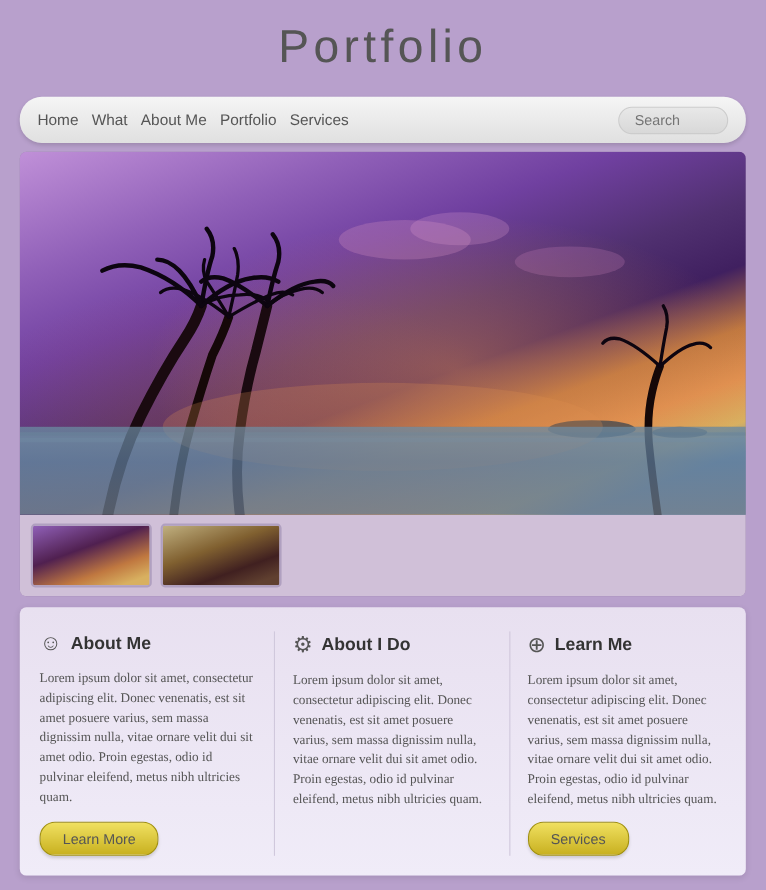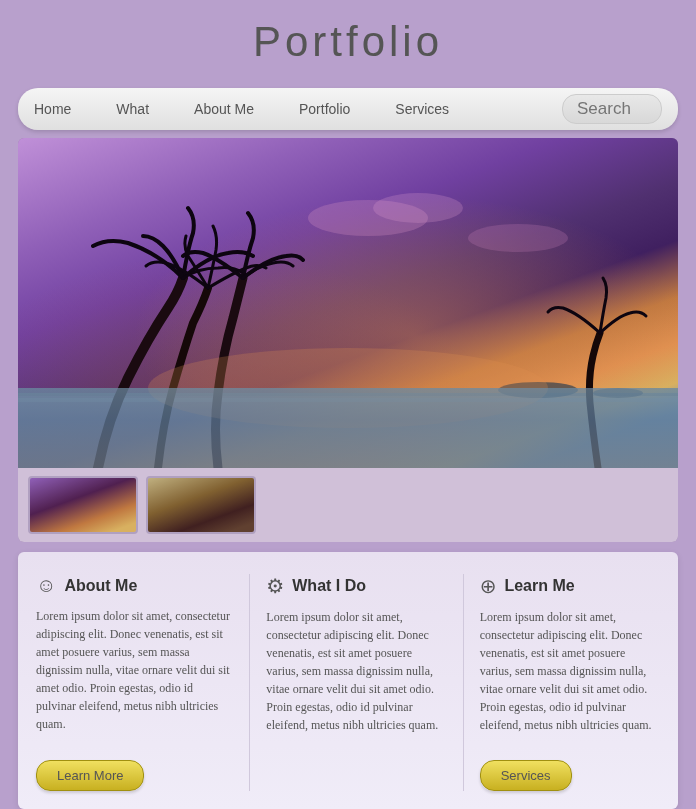--- a/index.html
+++ b/index.html
@@ -33,36 +33,36 @@
       margin: 8px 18px;
       padding: 0 16px;
       display: flex;
       align-items: center;
       height: 42px;
       box-shadow: 0 2px 4px rgba(0,0,0,0.15);
     }
     .nav-links {
       display: flex;
       flex: 1;
-      gap: 45px;
+      gap: 12px;
       align-items: flex-start;
     }
     .nav-link {
       text-decoration: none;
       color: #555;
       font-size: 14px;
       font-family: Arial, sans-serif;
       cursor: pointer;
     }
     .search-box {
       background: linear-gradient(to bottom, #e8e8e8, #d8d8d8);
       border: 1px solid #ccc;
       border-radius: 14px;
       padding: 4px 14px;
-      font-size: 17px;
+      font-size: 13px;
       color: #888;
       width: 100px;
       outline: none;
       font-family: Arial, sans-serif;
     }
 
     
     #hero-container {
       margin: 8px 18px 0 18px;
       background: #9980aa;
@@ -169,21 +169,21 @@
       color: #333;
       font-family: Arial, sans-serif;
     }
     .col-text {
       font-size: 12px;
       color: #555;
       line-height: 1.5;
       flex: 1;
     }
     .col-btn {
-      margin-top: 26px;
+      margin-top: 12px;
       align-self: flex-start;
       background: linear-gradient(to bottom, #f0e060, #c8b020);
       border: 1px solid #a09010;
       border-radius: 14px;
       padding: 7px 20px;
       font-size: 13px;
       color: #555;
       cursor: pointer;
       font-family: Arial, sans-serif;
       box-shadow: 0 2px 3px rgba(0,0,0,0.15);
@@ -285,21 +285,21 @@
         <span class="col-icon">☺</span>
         <span class="col-title">About Me</span>
       </div>
       <p class="col-text">Lorem ipsum dolor sit amet, consectetur adipiscing elit. Donec venenatis, est sit amet posuere varius, sem massa dignissim nulla, vitae ornare velit dui sit amet odio. Proin egestas, odio id pulvinar eleifend, metus nibh ultricies quam.</p>
       <button class="col-btn">Learn More</button>
     </div>
 
     <div class="content-col">
       <div class="col-header">
         <span class="col-icon">⚙</span>
-        <span class="col-title">What I Do</span>
+        <span class="col-title">About I Do</span>
       </div>
       <p class="col-text">Lorem ipsum dolor sit amet, consectetur adipiscing elit. Donec venenatis, est sit amet posuere varius, sem massa dignissim nulla, vitae ornare velit dui sit amet odio. Proin egestas, odio id pulvinar eleifend, metus nibh ultricies quam.</p>
     </div>
 
     <div class="content-col">
       <div class="col-header">
         <span class="col-icon">⊕</span>
         <span class="col-title">Learn Me</span>
       </div>
       <p class="col-text">Lorem ipsum dolor sit amet, consectetur adipiscing elit. Donec venenatis, est sit amet posuere varius, sem massa dignissim nulla, vitae ornare velit dui sit amet odio. Proin egestas, odio id pulvinar eleifend, metus nibh ultricies quam.</p>

